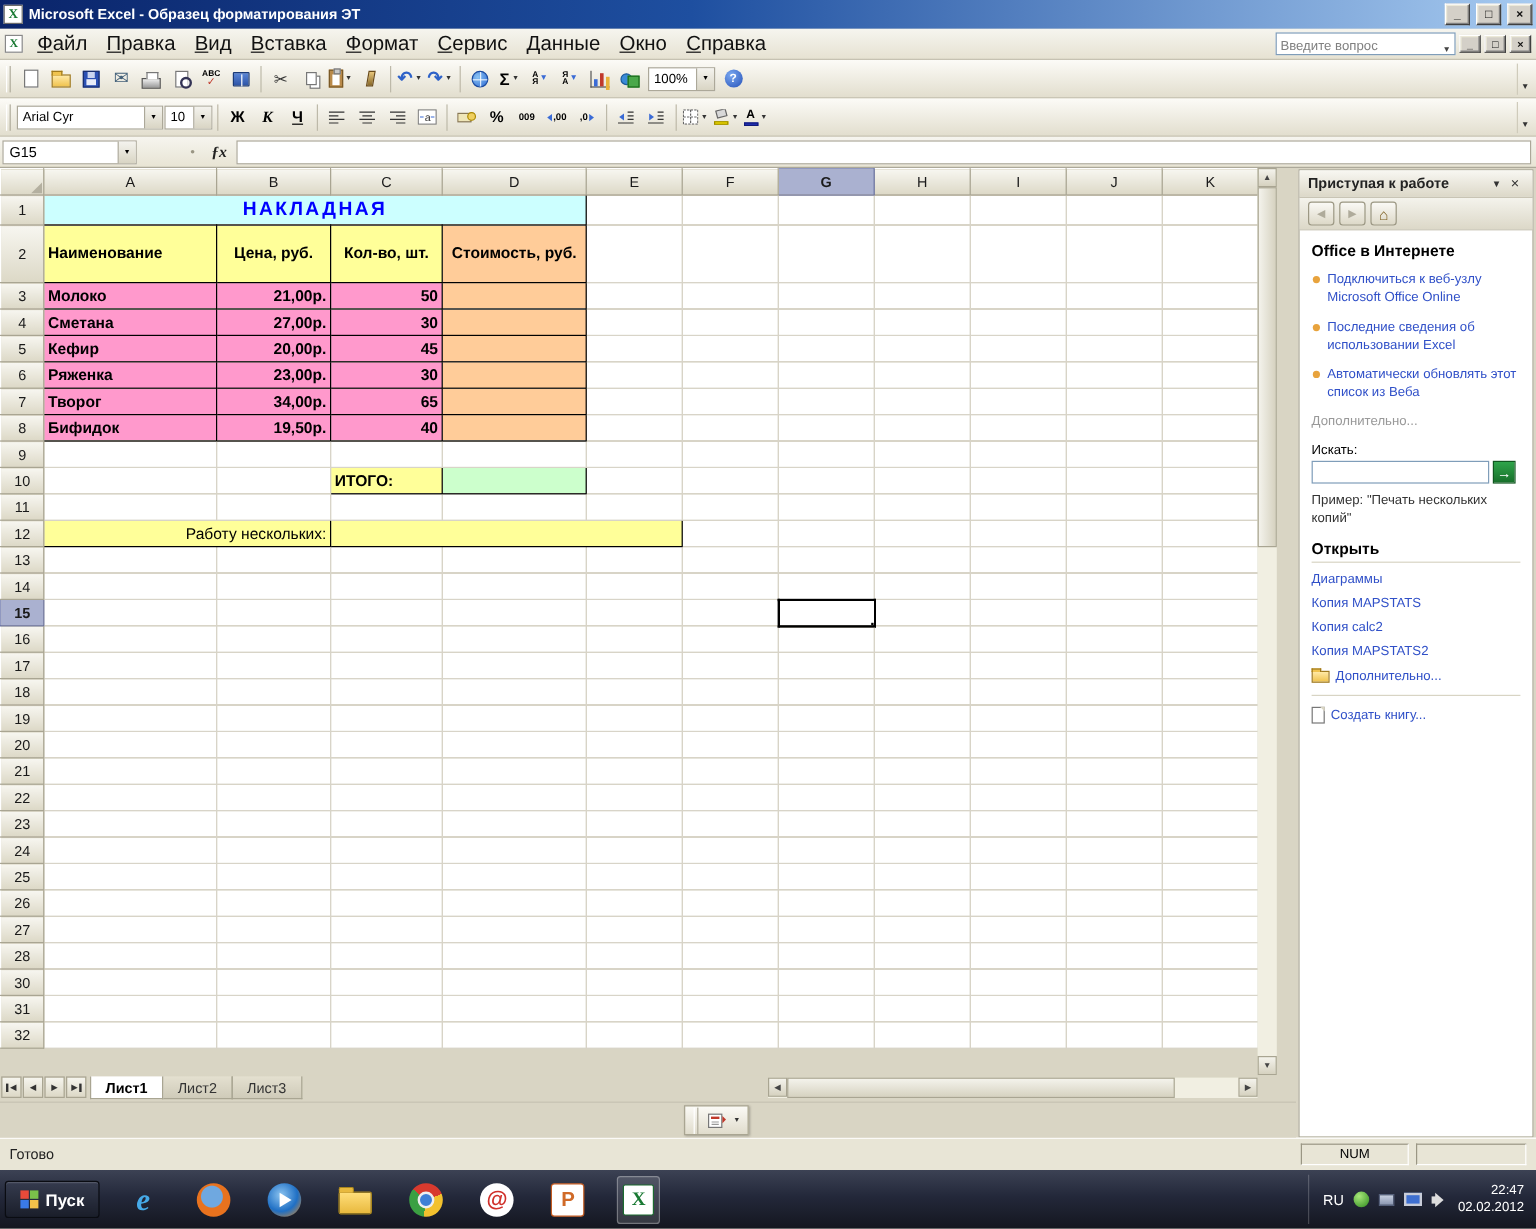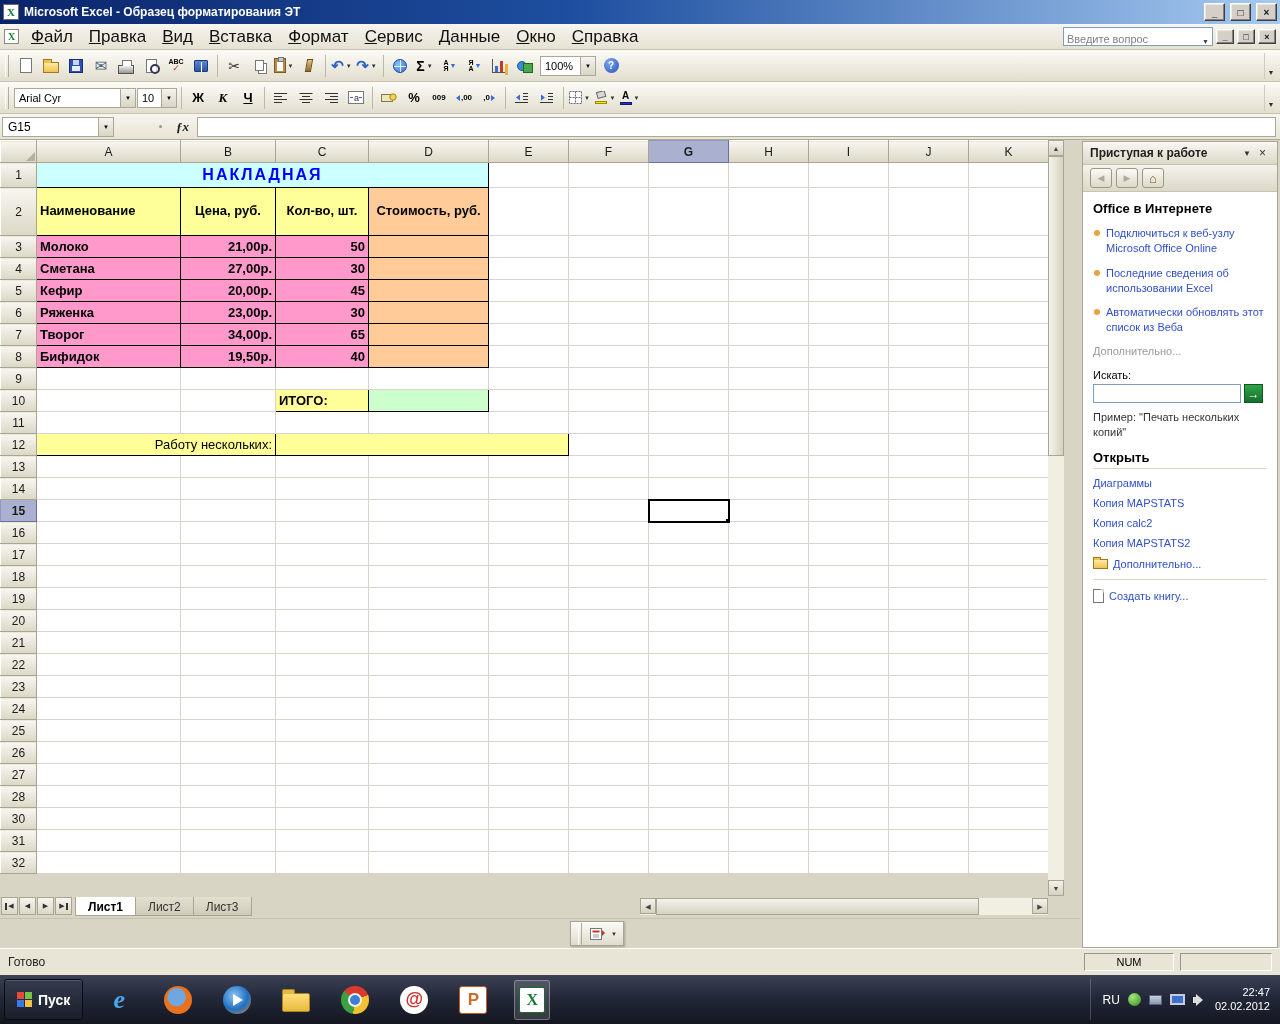--- a/index.html
+++ b/index.html
@@ -172,21 +172,21 @@
 .tp-olink{color:#3050C8;margin:8px 0;cursor:default}
 .tp-irow{display:flex;align-items:center;gap:5px;margin:9px 0;color:#3050C8}
 .tp-hr{border:none;border-top:1px solid #D8D4C4;margin:8px 0}
 .mini-folder{width:15px;height:10px;background:linear-gradient(#FFE9A6,#F0C34E);border:1px solid #A07A1E;position:relative;flex:0 0 auto}
 .mini-folder::before{content:"";position:absolute;top:-3px;left:-1px;width:6px;height:2px;background:#F0C34E;border:1px solid #A07A1E;border-bottom:none}
 .mini-doc{width:11px;height:14px;background:#fff;border:1px solid #777;position:relative;flex:0 0 auto}
 .mini-doc::after{content:"";position:absolute;right:-1px;top:-1px;border-left:4px solid transparent;border-top:4px solid #D9D5C4;border-right:0}
 
 
 .taskbar{height:49px;background:linear-gradient(#3C4254,#23283A 45%,#14161F);display:flex;align-items:center;padding:0 4px;flex:0 0 auto}
-.startbtn{height:41px;padding:0 12px;background:linear-gradient(#353B4E,#1A1E2A);border:1px solid #0A0C12;border-radius:3px;display:flex;align-items:center;gap:6px;box-shadow:inset 0 1px 0 rgba(255,255,255,.15)}
+.startbtn{height:31px;padding:0 12px;background:linear-gradient(#353B4E,#1A1E2A);border:1px solid #0A0C12;border-radius:3px;display:flex;align-items:center;gap:6px;box-shadow:inset 0 1px 0 rgba(255,255,255,.15)}
 .startlabel{color:#fff;font-weight:bold;font-size:14px}
 .winflag{display:grid;grid-template-columns:7px 7px;grid-template-rows:7px 7px;gap:1px}
 .f{display:block}
 .f.r{background:#E84A3A}.f.g{background:#7AC14A}.f.b{background:#3A7AE8}.f.y{background:#F2C14A}
 .ql{display:flex;align-items:center;gap:23px;margin-left:18px}
 .qlitem{width:36px;height:40px;display:flex;align-items:center;justify-content:center}
 .qlitem.active{background:rgba(255,255,255,.14);border:1px solid rgba(255,255,255,.3);border-radius:3px}
 .qi{display:flex;align-items:center;justify-content:center}
 .qi-ie{font:italic bold 26px "Liberation Serif",serif;color:#46AAE8}
 .qi-ff{width:28px;height:28px;border-radius:50%;background:radial-gradient(circle at 45% 40%,#6FA8E0 0 38%,#E8721E 42% 85%,#A54409 100%)}

